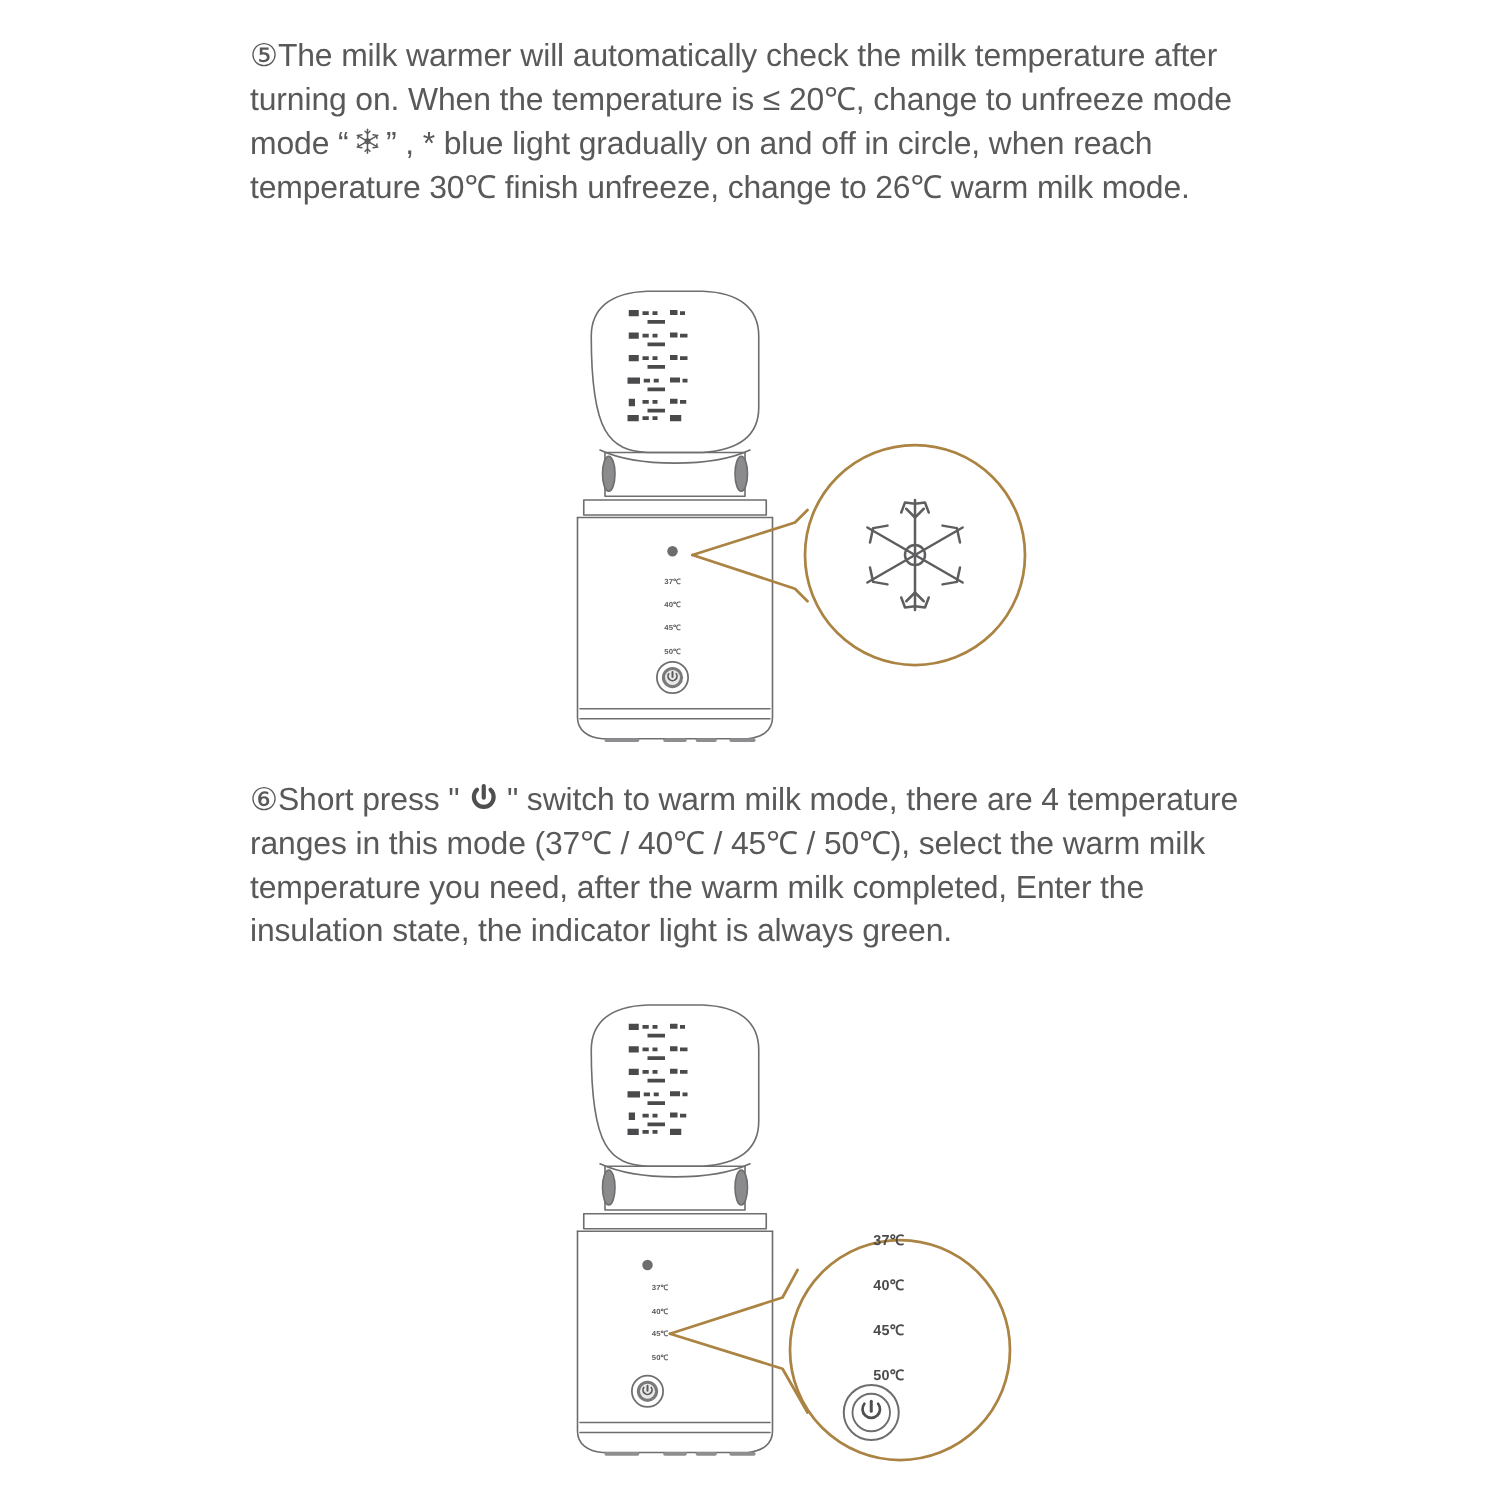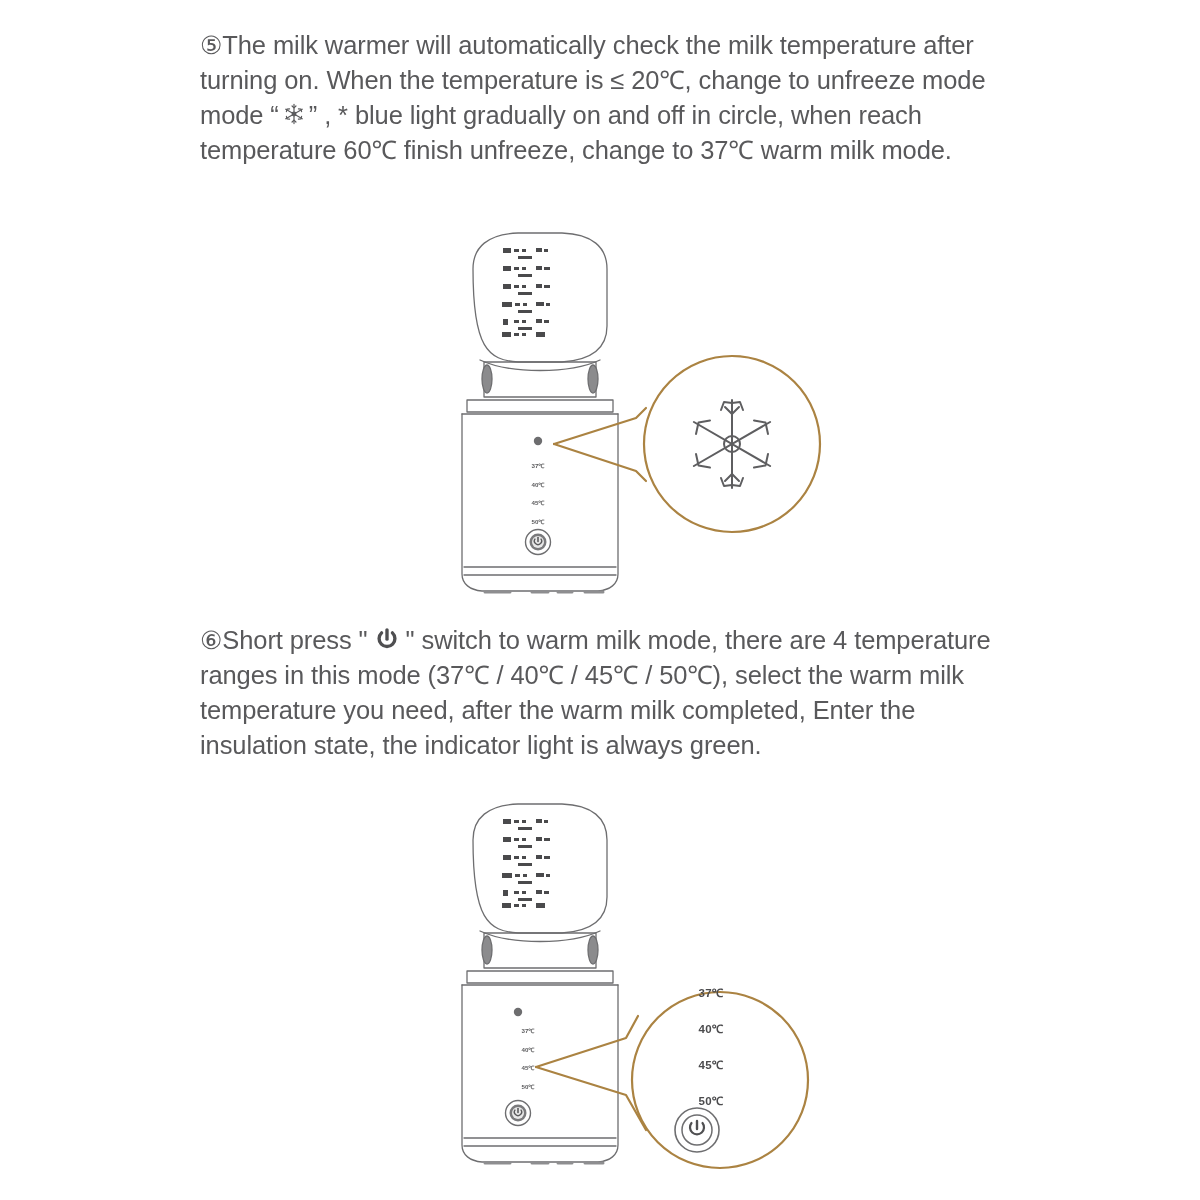--- a/index.html
+++ b/index.html
@@ -109,21 +109,21 @@
       <path d="M4.4 7.6 L19.6 16.4"></path>
       <path d="M4.4 16.4 L19.6 7.6"></path>
       <path d="M10.2 4.6 L12 6.3 L13.8 4.6"></path>
       <path d="M10.2 19.4 L12 17.7 L13.8 19.4"></path>
       <path d="M5.0 9.9 L5.5 7.5 L7.9 7.2"></path>
       <path d="M19.0 14.1 L18.5 16.5 L16.1 16.8"></path>
       <path d="M5.0 14.1 L5.5 16.5 L7.9 16.8"></path>
       <path d="M19.0 9.9 L18.5 7.5 L16.1 7.2"></path>
       <circle cx="12" cy="12" r="1.7"></circle>
     </g>
-        </svg></span><span>” , * blue light gradually on and off in circle, when reach temperature 60℃ finish unfreeze, change to 37℃ warm milk mode.</span>
+        </svg></span><span>” , * blue light gradually on and off in circle, when reach temperature 30℃ finish unfreeze, change to 26℃ warm milk mode.</span>
   </div>
 
   <div class="illustration" id="illus1">
     <svg width="400" height="380" viewBox="0 0 400 380">
       <g fill="none" stroke="#6e6e70" stroke-width="1.3" stroke-linejoin="round" stroke-linecap="round">
 
         <path d="M33 47 C33 25, 48 12, 78 11 L122 11 C152 12, 167 25, 167 47
                  L167 104 C167 126, 152 138, 122 140 L78 140 C48 138, 33 126, 33 47 Z"></path>
 
         <path d="M40 138 C70 152, 130 152, 160 138"></path>

